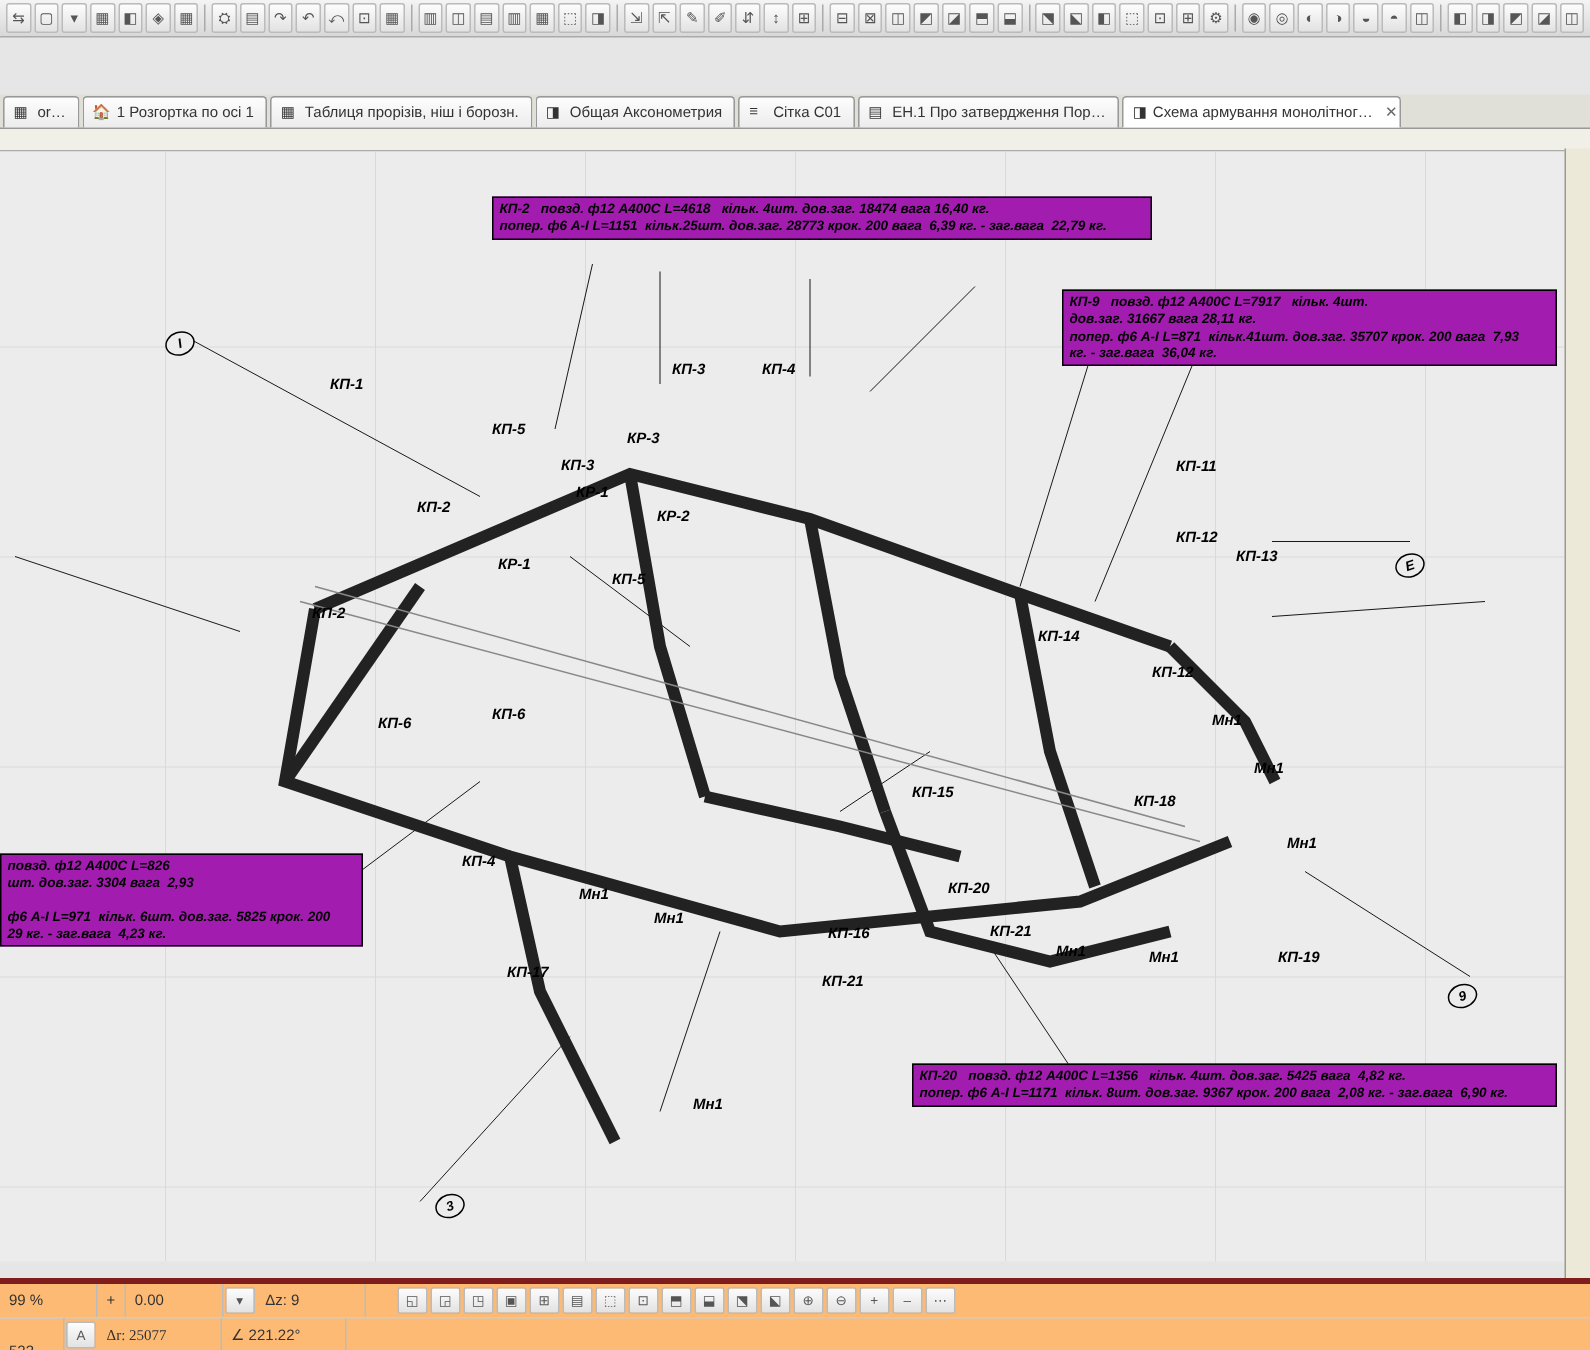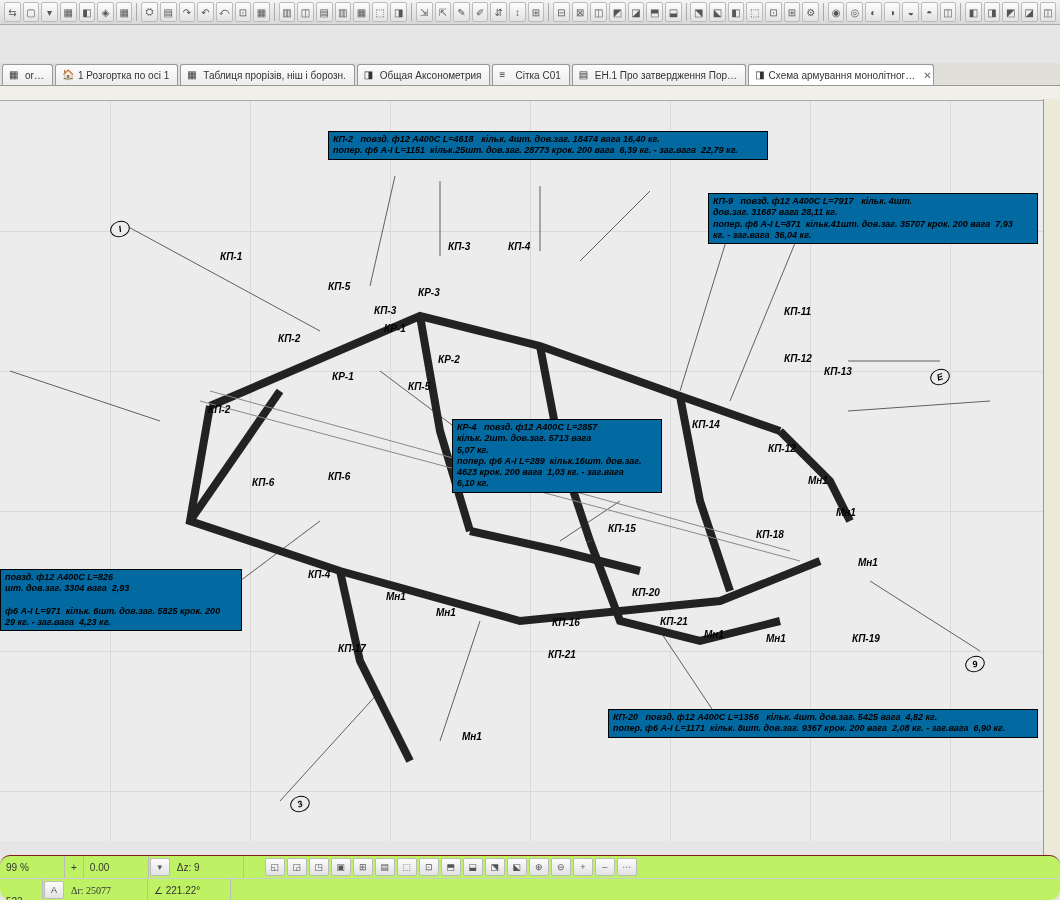--- a/index.html
+++ b/index.html
@@ -9,26 +9,26 @@
   .tb-sep{width:1px;height:18px;background:#aaa;margin:0 2px;}
   .tabbar{background:#e0dfd8;border-bottom:1px solid #999;height:22px;margin-top:38px;display:flex;align-items:flex-end;padding-left:2px;}
   .tab{height:20px;border:1px solid #999;border-bottom:none;background:linear-gradient(#fdfdfd,#ececec);margin-right:2px;padding:0 8px 0 6px;display:flex;align-items:center;gap:4px;font-size:10px;color:#333;border-radius:3px 3px 0 0;cursor:pointer;white-space:nowrap;max-width:170px;overflow:hidden;}
   .tab.active{background:#fff;}
   .tab .ico{width:12px;height:12px;display:inline-block;}
   .tab .close{color:#666;margin-left:4px;font-size:10px;}
   .rulerbar{background:#f0efe8;border-bottom:1px solid #aaa;height:14px;}
   
   .canvas{position:relative;width:1060px;height:740px;background:#ececec;overflow:hidden;}
   .grid{position:absolute;inset:0;background-image:linear-gradient(#d9d9d9 1px,transparent 1px),linear-gradient(90deg,#d9d9d9 1px,transparent 1px);background-size:140px 140px;background-position:-30px -10px;}
-  .callout{position:absolute;background:#0369a1;border:1px solid #000;padding:2px 4px;font-size:9px;font-style:italic;font-weight:bold;line-height:1.25;white-space:pre-wrap;}
+  .callout{position:absolute;background:#a21caf;border:1px solid #000;padding:2px 4px;font-size:9px;font-style:italic;font-weight:bold;line-height:1.25;white-space:pre-wrap;}
   .taglabel{position:absolute;font-size:10px;font-style:italic;font-weight:bold;color:#000;background:transparent;white-space:nowrap;}
   .axis{position:absolute;width:18px;height:14px;border:1px solid #000;border-radius:50%/50%;display:flex;align-items:center;justify-content:center;font-size:9px;font-style:italic;font-weight:bold;transform:rotate(-18deg);background:#ececec;}
   svg.lines{position:absolute;inset:0;pointer-events:none;}
   
-  .status{position:absolute;bottom:0;left:0;right:0;height:44px;background:#bef264;border-top:1px solid #7f1d1d;border-radius:10px;}
+  .status{position:absolute;bottom:0;left:0;right:0;height:44px;background:#fdba74;border-top:4px solid #7f1d1d;}
   .st-row{display:flex;align-items:center;height:22px;border-bottom:1px solid #ccc;}
   .st-box{border-right:1px solid #bbb;height:100%;display:flex;align-items:center;padding:0 6px;font-size:10px;color:#333;}
   .st-btn{width:18px;height:16px;border:1px solid #bbb;background:linear-gradient(#fdfdfd,#e2e2e2);border-radius:2px;margin:0 1px;display:flex;align-items:center;justify-content:center;font-size:9px;color:#555;cursor:pointer;}
   .vscroll{position:absolute;right:0;top:99px;bottom:44px;width:16px;background:#ece9d8;border-left:1px solid #999;}
 </style>
 </head>
 <body>
 
 <div class="toolbar" id="tb">
     <div class="tb-btn">⇆</div>
@@ -170,26 +170,20 @@
       <line x1="210" y1="290" x2="790" y2="450"></line>
     </g>
   </svg>
 
   <div class="callout" style="left:328px;top:30px;width:430px;">КП-2   повзд. ф12 А400С L=4618   кільк. 4шт. дов.заг. 18474 вага 16,40 кг.
 попер. ф6 А-I L=1151  кільк.25шт. дов.заг. 28773 крок. 200 вага  6,39 кг. - заг.вага  22,79 кг.</div>
   <div class="callout" style="left:708px;top:92px;width:320px;">КП-9   повзд. ф12 А400С L=7917   кільк. 4шт.
 дов.заг. 31667 вага 28,11 кг.
 попер. ф6 А-I L=871  кільк.41шт. дов.заг. 35707 крок. 200 вага  7,93
 кг. - заг.вага  36,04 кг.</div>
-  <div class="callout" style="left:452px;top:318px;width:200px;">КР-4   повзд. ф12 А400С L=2857
-кільк. 2шт. дов.заг. 5713 вага
-5,07 кг.
-попер. ф6 А-I L=289  кільк.16шт. дов.заг.
-4623 крок. 200 вага  1,03 кг. - заг.вага
-6,10 кг.</div>
   <div class="callout" style="left:0;top:468px;width:232px;">повзд. ф12 А400С L=826
 шт. дов.заг. 3304 вага  2,93
 
 ф6 А-I L=971  кільк. 6шт. дов.заг. 5825 крок. 200
 29 кг. - заг.вага  4,23 кг.</div>
   <div class="callout" style="left:608px;top:608px;width:420px;">КП-20   повзд. ф12 А400С L=1356   кільк. 4шт. дов.заг. 5425 вага  4,82 кг.
 попер. ф6 А-I L=1171  кільк. 8шт. дов.заг. 9367 крок. 200 вага  2,08 кг. - заг.вага  6,90 кг.</div>
 
   <span class="taglabel" style="left:220px;top:150px;">КП-1</span>
   <span class="taglabel" style="left:278px;top:232px;">КП-2</span>
@@ -210,21 +204,21 @@
   <span class="taglabel" style="left:552px;top:480px;margin-top:36px;">КП-16</span>
   <span class="taglabel" style="left:338px;top:542px;">КП-17</span>
   <span class="taglabel" style="left:756px;top:428px;">КП-18</span>
   <span class="taglabel" style="left:852px;top:532px;">КП-19</span>
   <span class="taglabel" style="left:632px;top:486px;">КП-20</span>
   <span class="taglabel" style="left:660px;top:515px;">КП-21</span>
   <span class="taglabel" style="left:548px;top:548px;">КП-21</span>
   <span class="taglabel" style="left:332px;top:270px;">КР-1</span>
   <span class="taglabel" style="left:384px;top:222px;">КР-1</span>
   <span class="taglabel" style="left:418px;top:186px;">КР-3</span>
-  <span class="taglabel" style="left:438px;top:253px;">КР-2</span>
+  <span class="taglabel" style="left:438px;top:238px;">КР-2</span>
   <span class="taglabel" style="left:374px;top:204px;">КП-3</span>
   <span class="taglabel" style="left:808px;top:374px;">Мн1</span>
   <span class="taglabel" style="left:836px;top:406px;">Мн1</span>
   <span class="taglabel" style="left:858px;top:456px;">Мн1</span>
   <span class="taglabel" style="left:766px;top:532px;">Мн1</span>
   <span class="taglabel" style="left:704px;top:528px;">Мн1</span>
   <span class="taglabel" style="left:436px;top:506px;">Мн1</span>
   <span class="taglabel" style="left:462px;top:630px;">Мн1</span>
   <span class="taglabel" style="left:386px;top:490px;">Мн1</span>
 

